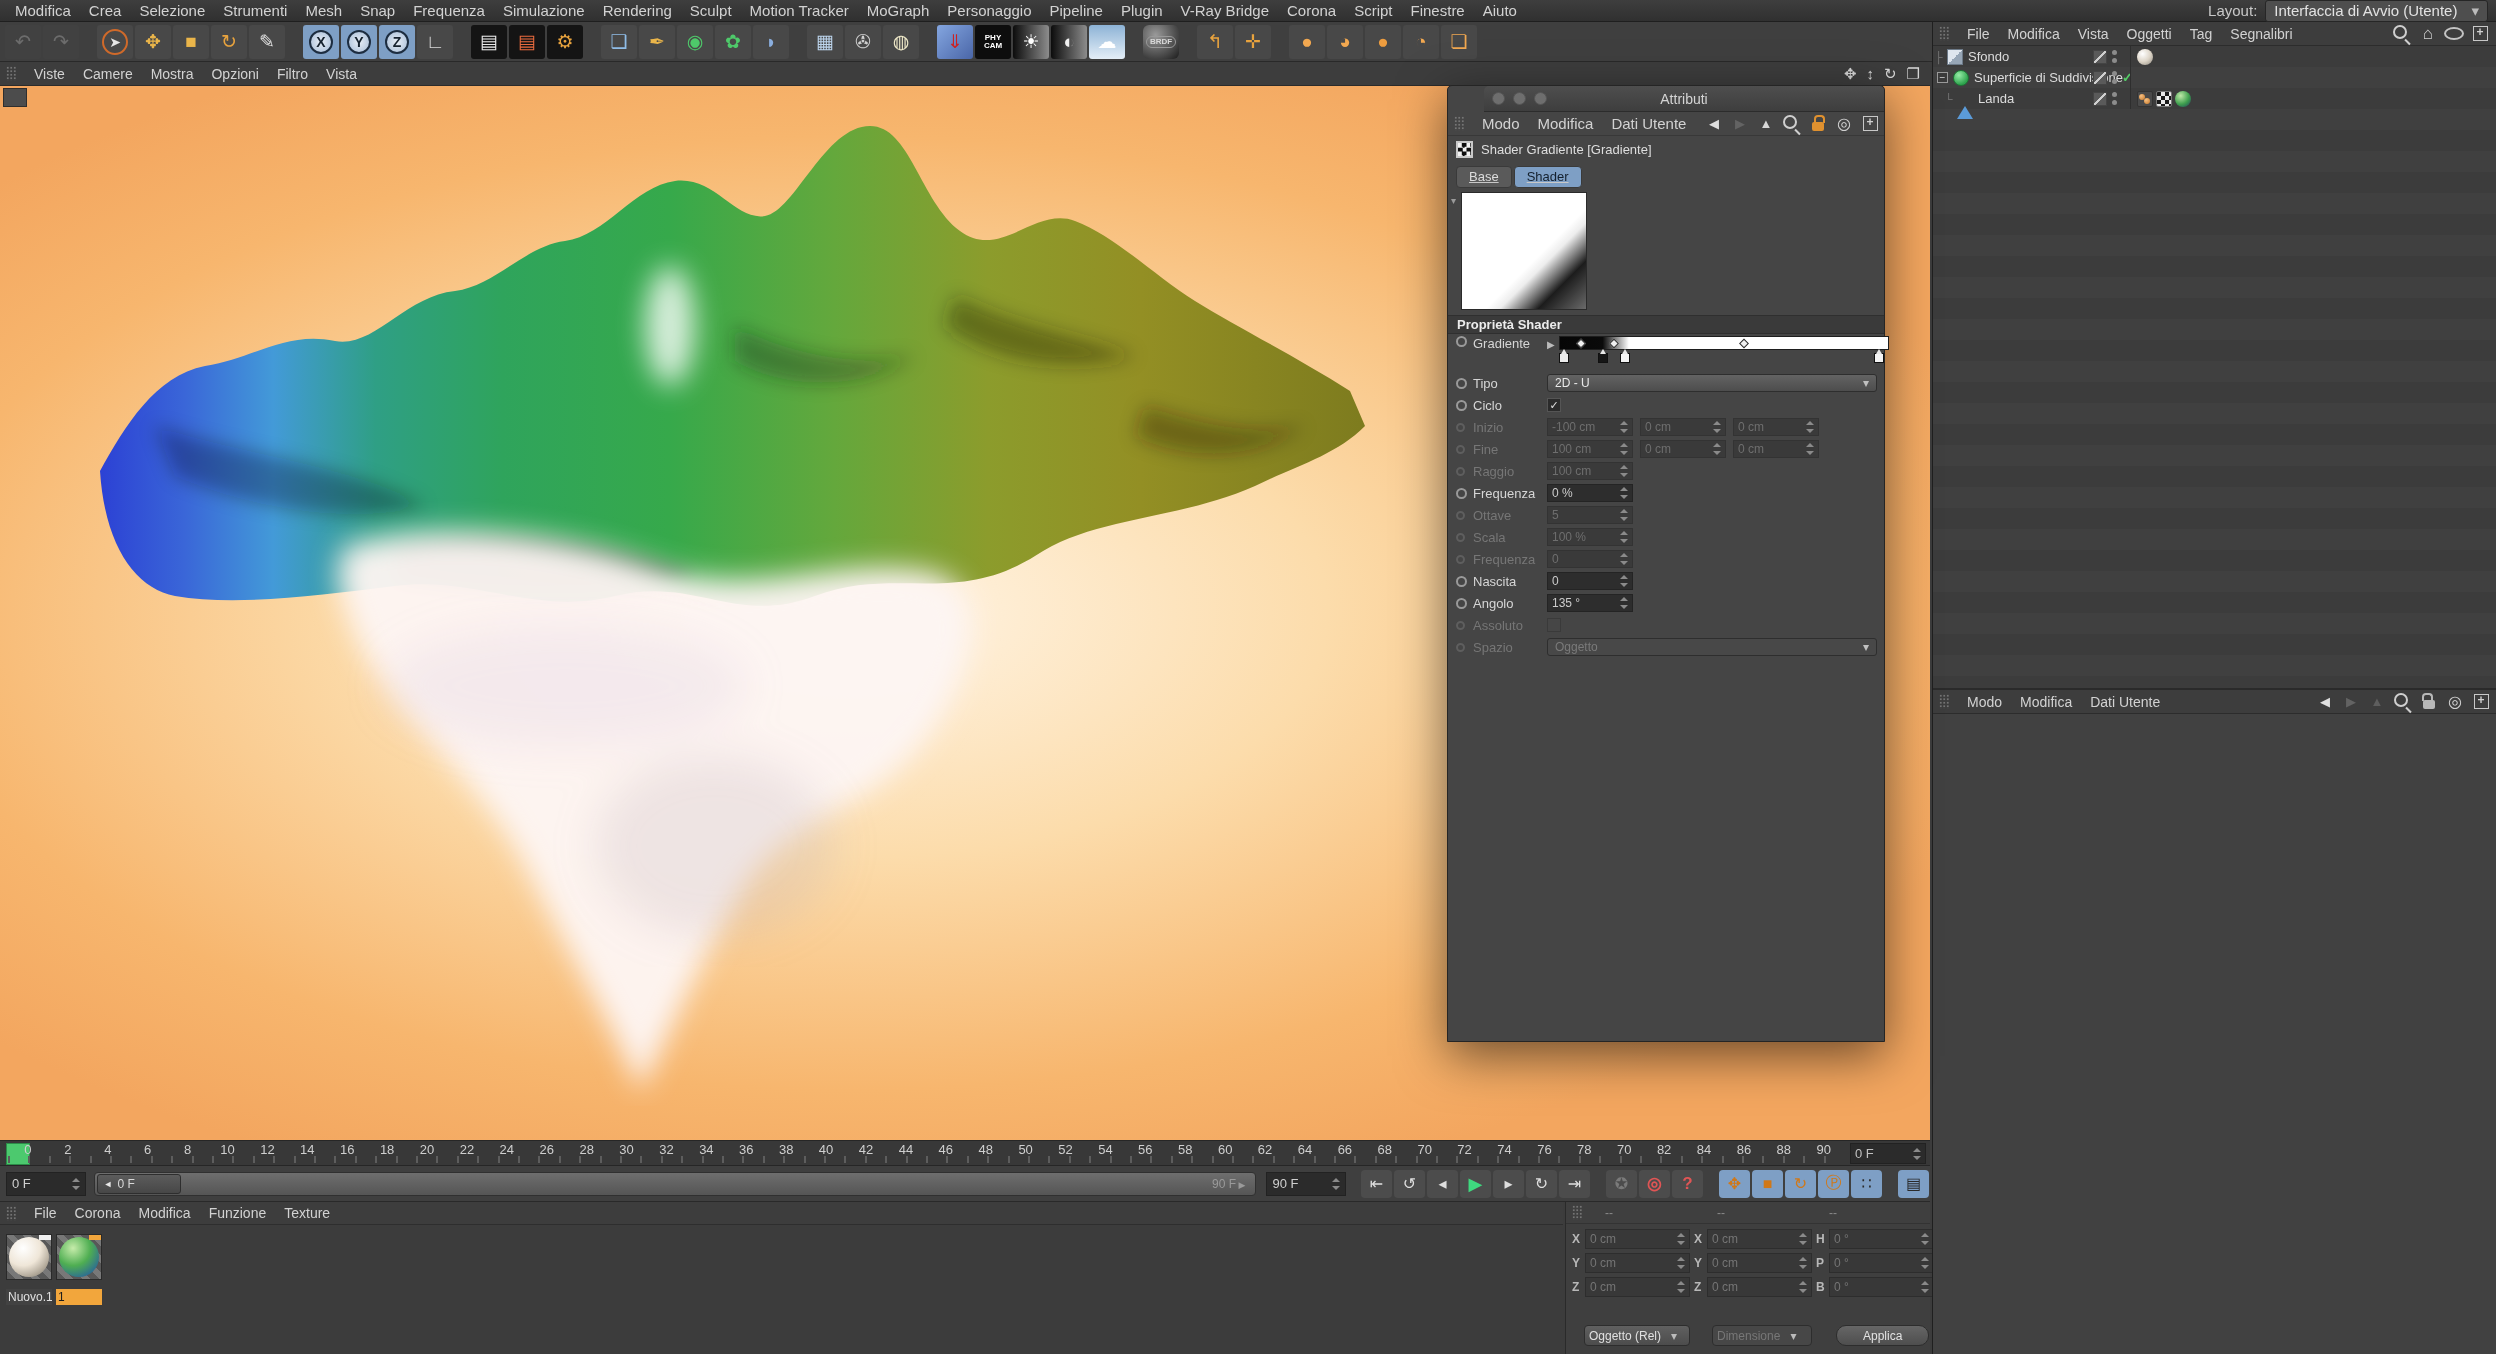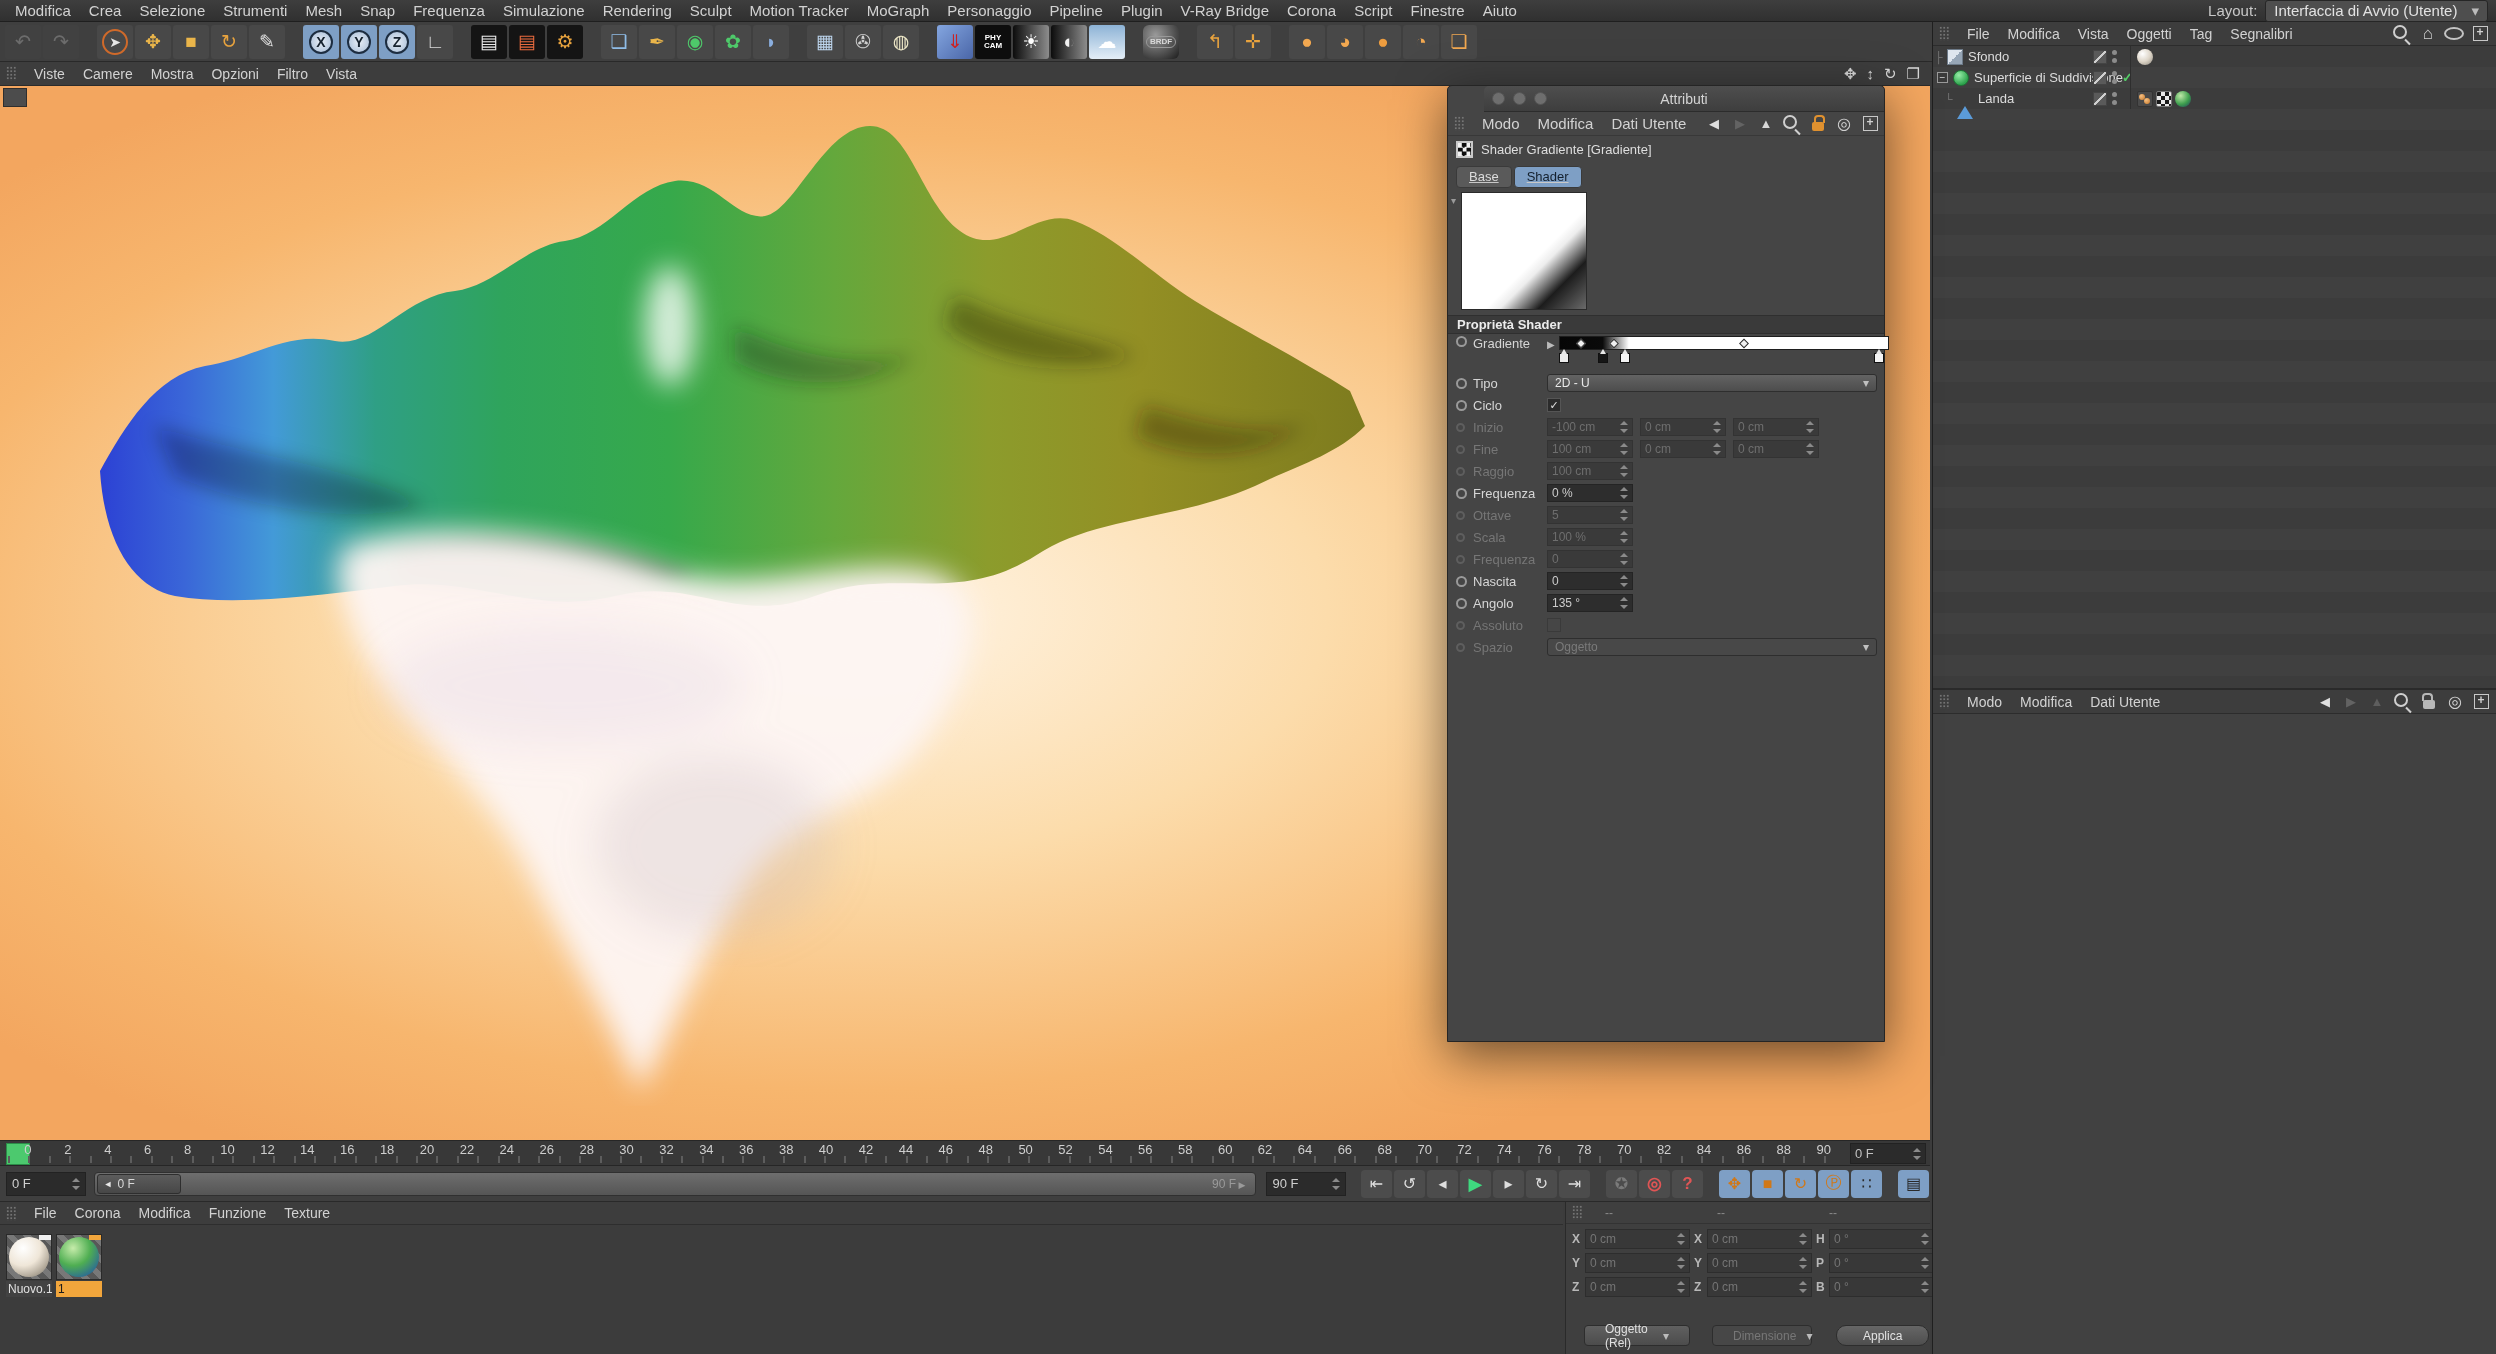--- a/index.html
+++ b/index.html
@@ -123,38 +123,38 @@
   #materials { position:absolute; left:0; top:1202px; width:1563px; height:152px; background:#3c3c3c; }
   #mat-menu { height:23px; background:#3d3d3d; border-bottom:1px solid #2e2e2e; display:flex; align-items:center; }
   #mat-menu .mi { font-size:14px; }
   .mat { position:absolute; top:32px; width:46px; }
   .mat-thumb { width:46px; height:46px; border:1px solid #2a2a2a; position:relative;
     background:repeating-linear-gradient(45deg,#585858 0 6px,#787878 6px 12px); }
   .mat-thumb .sphere { position:absolute; inset:2px; border-radius:50%; }
   .mat1 .sphere { background:radial-gradient(circle at 35% 28%, #ffffff, #efe6d8 45%, #b5ac9d 72%, #6f6a60 100%); }
   .mat2 .sphere { background:radial-gradient(circle at 35% 28%, #c6ecaa, #4fae52 45%, #2e6f90 78%, #1b3a5c 100%); }
   .mat-flag { position:absolute; top:0; right:0; width:12px; height:5px; }
-  .mat-label { margin-top:1px; font-size:12px; text-align:left; padding:1px 2px; height:16px;
+  .mat-label { margin-top:9px; font-size:12px; text-align:left; padding:1px 2px; height:16px;
     overflow:hidden; white-space:nowrap; }
   .mat1 .mat-label { color:#e0e0e0; background:#424242; }
   .mat2 .mat-label { color:#1c1c1c; background:#f2a63c; }
 
   
   #coords { position:absolute; left:1565px; top:1202px; width:365px; height:152px;
     background:#3f3f3f; border-left:1px solid #2a2a2a; font-size:12px; }
   #coords-head { height:22px; display:flex; align-items:center; border-bottom:1px solid #333; color:#8a8a8a; }
   #coords-head .chh { width:112px; padding-left:14px; }
   .ccol { position:absolute; top:26px; width:118px; }
   .crow { display:flex; align-items:center; height:22px; margin-bottom:2px; }
   .clab { width:13px; color:#b8b8b8; font-weight:bold; }
   .cfield { flex:1; height:20px; background:#383838; border:1px solid #2d2d2d; color:#757575;
     display:flex; align-items:center; padding:0 4px; }
   #coords-bottom { position:absolute; left:0; bottom:8px; width:365px; display:flex; align-items:center; }
   .dd { height:21px; border-radius:4px; background:linear-gradient(#606060,#4c4c4c); border:1px solid #2d2d2d;
-    color:#e0e0e0; display:flex; align-items:center; padding:0 20px; gap:10px; font-size:12px; }
+    color:#e0e0e0; display:flex; align-items:center; padding:0 4px; gap:10px; font-size:12px; }
   .dd::after { content:"▾"; color:#bbb; }
   .dd.dimd { color:#777; background:#474747; }
   #apply-btn { height:21px; border-radius:10px; background:linear-gradient(#666,#4e4e4e);
     border:1px solid #2d2d2d; color:#e2e2e2; padding:0 26px; display:flex; align-items:center; font-size:12px; }
 
   
   #rightpanel { position:absolute; left:1932px; top:22px; width:564px; height:1332px;
     background:#3c3c3c; border-left:1px solid #1f1f1f; }
   .pmenu { height:24px; background:#3d3d3d; border-bottom:1px solid #2c2c2c; display:flex; align-items:center; }
   .pmenu .mi { font-size:14px; }

